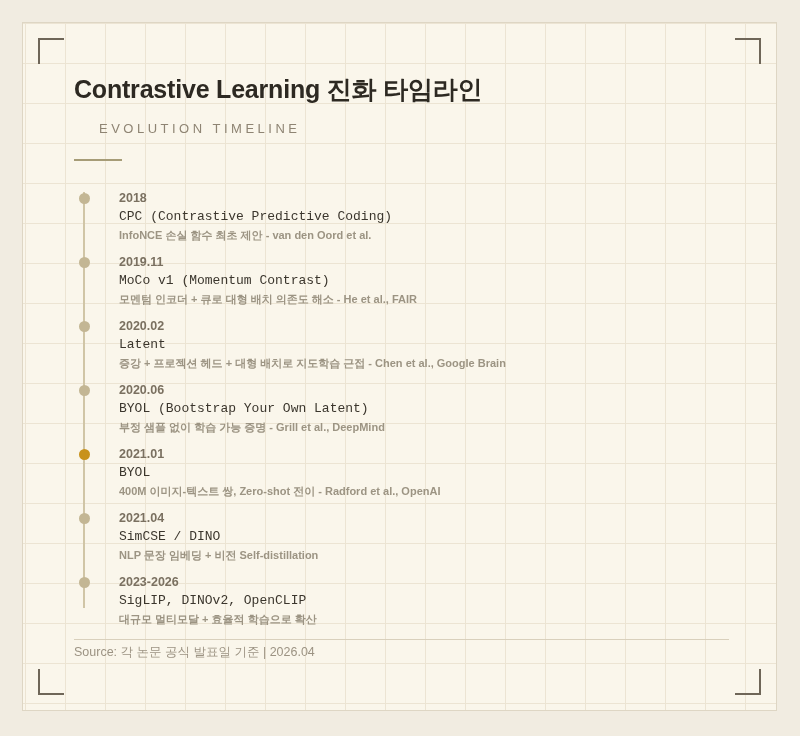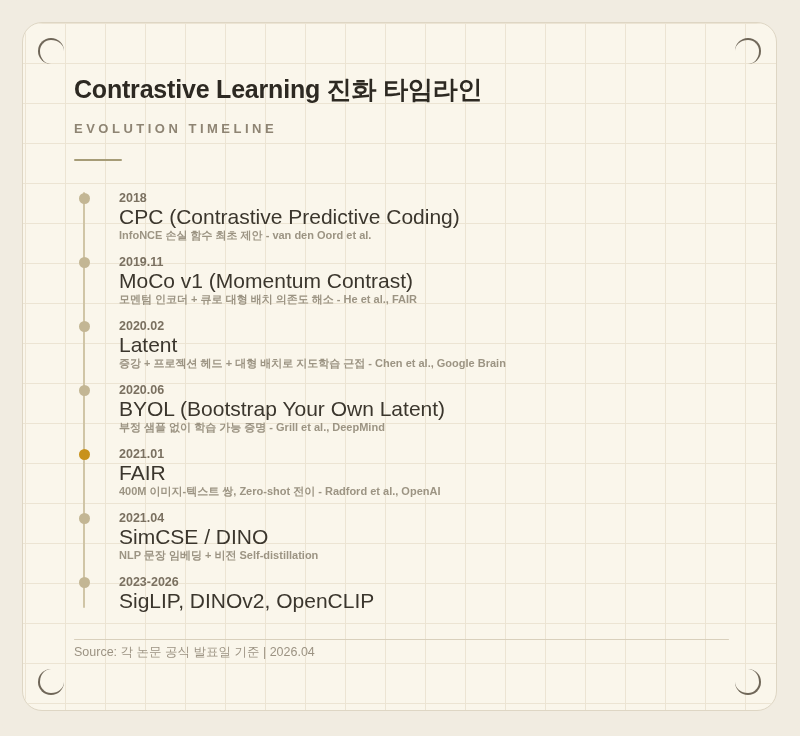--- a/index.html
+++ b/index.html
@@ -13,21 +13,21 @@
     --rule: #a69c77;
     --year-text: #7a7060;
     --entry-title-text: #3b362d;
     --entry-desc-text: #9c9483;
     --dot: #c3b694;
     --dot-highlight: #c8921c;
     --timeline-line: #d0c5a6;
     --divider: #d9d0bc;
     --footer-text: #9c9383;
   }
-  * { margin: 0; padding: 0; box-sizing: border-box; border-radius: 20px; }
+  * { margin: 0; padding: 0; box-sizing: border-box; }
   html, body {
     width: 800px; height: 736px;
     background: var(--outer-bg);
     font-family: "Liberation Sans", "DejaVu Sans", sans-serif;
     overflow: hidden;
   }
   .panel {
     position: absolute;
     left: 22px; top: 22px;
     width: 755px; height: 689px;
@@ -54,23 +54,24 @@
   }
   .page-title {
     font-size: 25px;
     font-weight: 700;
     letter-spacing: -0.2px;
     color: var(--title-text);
   }
   .page-subtitle {
     margin-top: 15px;
     font-size: 13px;
-    font-weight: 700;
+    font-weight: 400;
     letter-spacing: 3.5px;
     color: var(--subtitle-text);
+    margin-left: 25px;
   }
   .title-rule {
     margin-top: 23px;
     width: 48px; height: 2px;
     background: var(--rule);
   }
   .timeline {
     position: relative;
     margin-top: 29px;
   }
@@ -95,24 +96,25 @@
     background: var(--dot);
   }
   .entry .dot.highlight { background: var(--dot-highlight); }
   .entry-year {
     font-size: 12.5px;
     font-weight: 700;
     line-height: 16px;
     color: var(--year-text);
   }
   .entry-title {
-    font-size: 21px;
+    font-size: 13px;
     font-weight: 500;
     line-height: 21px;
     color: var(--entry-title-text);
+    font-family: Liberation Mono, monospace;
   }
   .entry-desc {
     font-size: 11px;
     font-weight: 700;
     line-height: 17px;
     color: var(--entry-desc-text);
   }
   .footer-divider {
     margin-top: 11px;
     width: 655px; height: 1px;
@@ -166,34 +168,35 @@
   <div class="entry">
     <span class="dot"></span>
     <div class="entry-year">2020.06</div>
     <div class="entry-title">BYOL (Bootstrap Your Own Latent)</div>
     <div class="entry-desc">부정 샘플 없이 학습 가능 증명 - Grill et al., DeepMind</div>
   </div>
 
   <div class="entry">
     <span class="dot highlight"></span>
     <div class="entry-year">2021.01</div>
-    <div class="entry-title">FAIR</div>
+    <div class="entry-title">BYOL</div>
     <div class="entry-desc">400M 이미지-텍스트 쌍, Zero-shot 전이 - Radford et al., OpenAI</div>
   </div>
 
   <div class="entry">
     <span class="dot"></span>
     <div class="entry-year">2021.04</div>
     <div class="entry-title">SimCSE / DINO</div>
     <div class="entry-desc">NLP 문장 임베딩 + 비전 Self-distillation</div>
   </div>
 
   <div class="entry">
     <span class="dot"></span>
     <div class="entry-year">2023-2026</div>
     <div class="entry-title">SigLIP, DINOv2, OpenCLIP</div>
+    <div class="entry-desc">대규모 멀티모달 + 효율적 학습으로 확산</div>
   </div>
 </div>
 
     <div class="footer-divider"></div>
     <div class="footer-note">Source: 각 논문 공식 발표일 기준 | 2026.04</div>
   </div>
 </div>
 
 </body></html>

